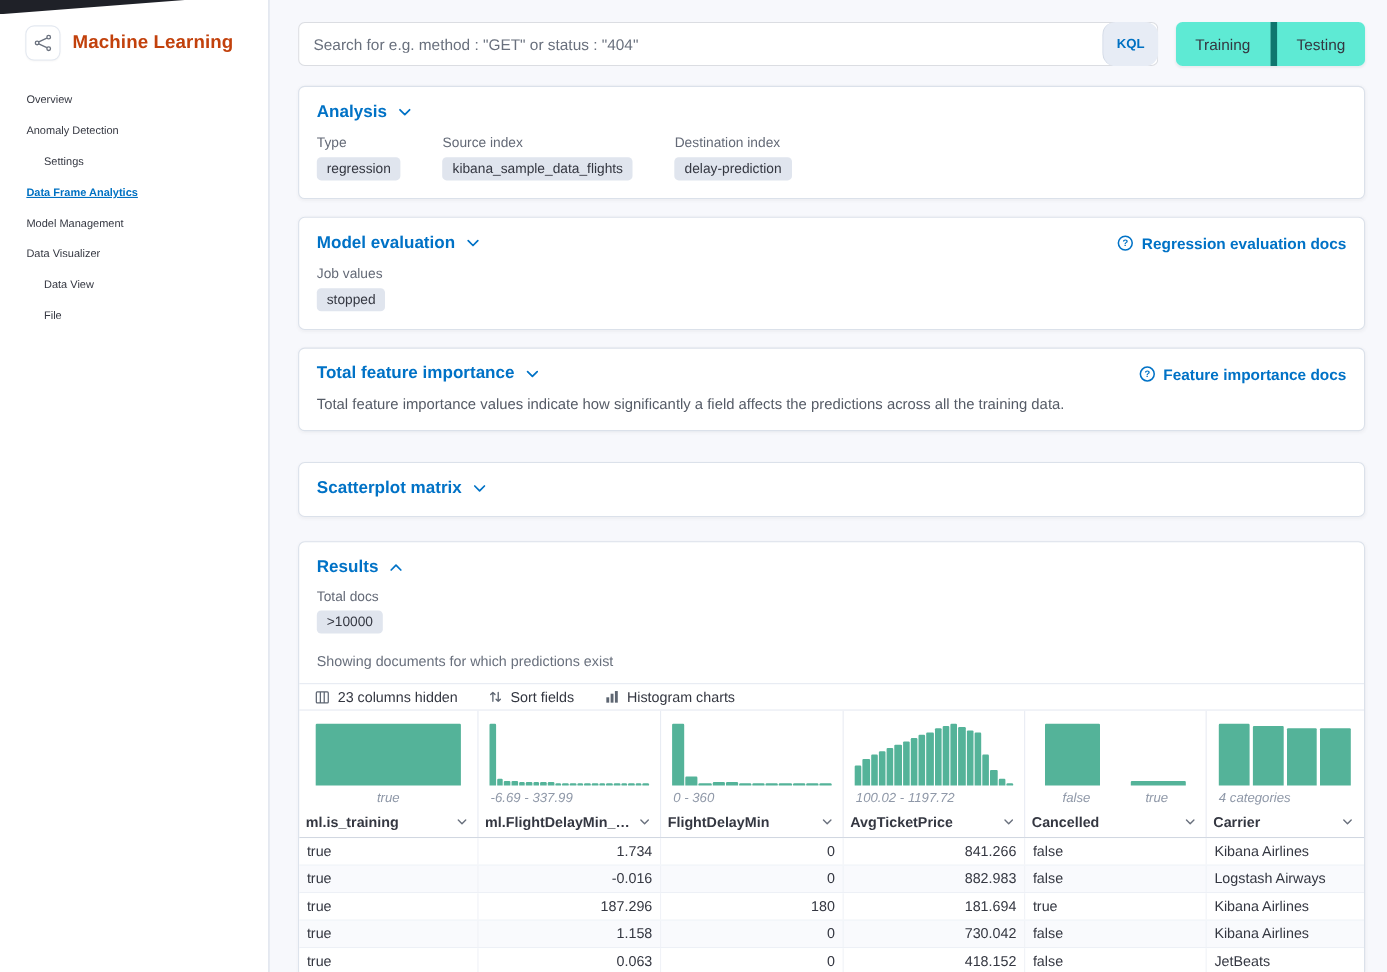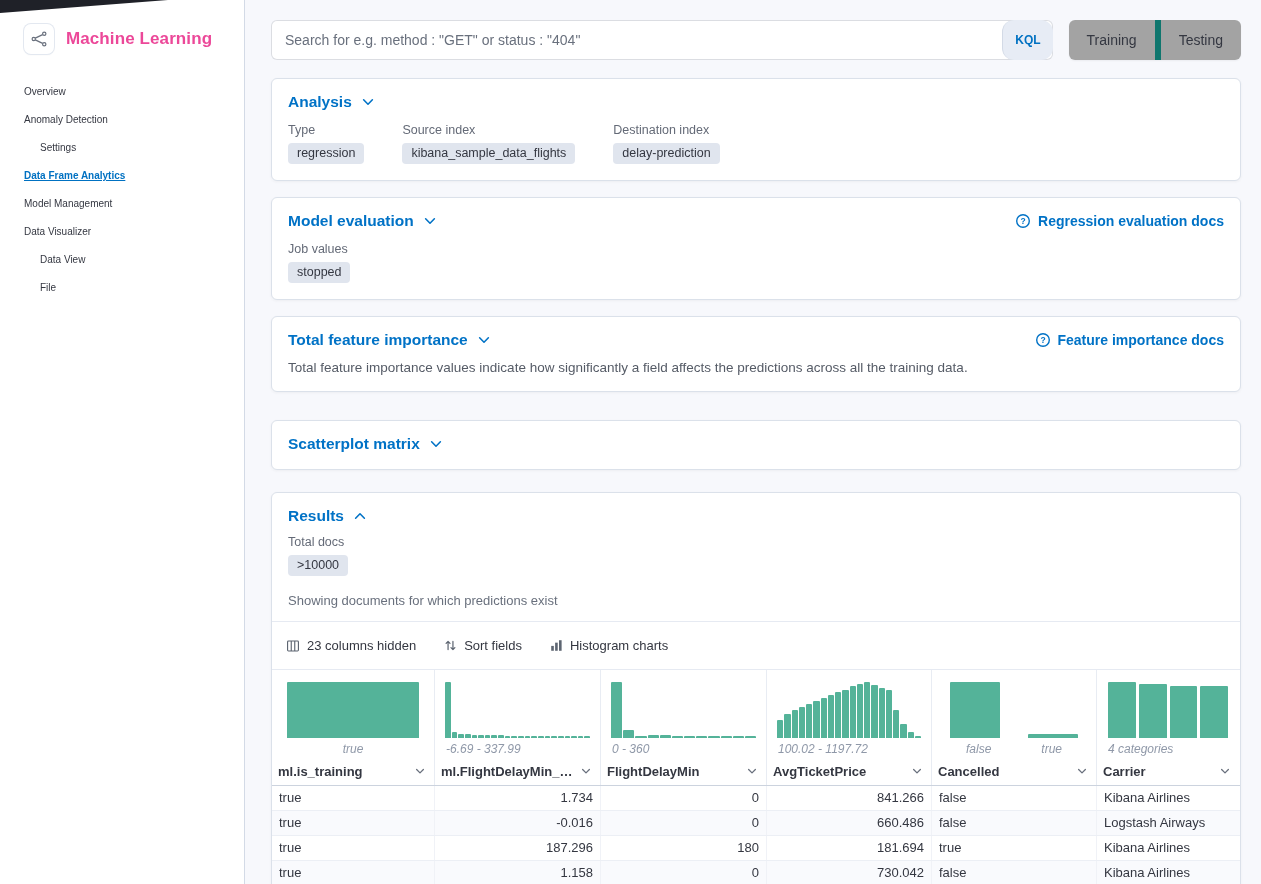--- a/index.html
+++ b/index.html
@@ -19,21 +19,21 @@
   .sidebar {
     width:245px; flex:none; background:#fff;
     border-right:1px solid #d3dae6; padding:24px 0;
   }
   .sidebar-header{ display:flex; align-items:center; gap:12px; padding:0 20px 24px 24px; }
   .logo-box{
     width:30px; height:30px; border-radius:7px; flex:none;
     display:flex; align-items:center; justify-content:center;
     background:#fff; box-shadow:0 0 0 1px #e3e8f0, 0 1px 2px rgba(0,0,0,.06);
   }
-  .app-title{ font-size:17px; font-weight:700; color:#ec4899; letter-spacing:.1px; }
+  .app-title{ font-size:17px; font-weight:700; color:#c2410c; letter-spacing:.1px; }
   .nav-item{
     display:block; padding:5px 24px; font-size:10px; line-height:18px;
     color:#343741; text-decoration:none; cursor:pointer;
   }
   .nav-item.indent{ padding-left:40px; }
   .nav-item.active{ color:#0071c2; font-weight:700; text-decoration:underline; }
 
   
   .main{ flex:1; padding:20px 20px 0 26px; overflow:hidden; min-width:0; }
 
@@ -49,21 +49,21 @@
   }
   .searchbox input::placeholder{ color:#69707d; }
   .kql{
     display:flex; align-items:center; padding:0 12px;
     font-size:12px; font-weight:700; color:#0071c2;
     background:#e7ecf5; border-left:1px solid #d3dae6; cursor:pointer;border-radius:12px;
   }
   .btn-group{ display:flex; border-radius:6px; overflow:hidden; flex:none; box-shadow:0 1px 2px rgba(0,0,0,.05); }
   .btn-group button{
     border:none; font:inherit; font-size:14px; font-weight:500; color:#343741;
-    background:#a3a3a3; padding:0 18px; height:40px; cursor:pointer;
+    background:#5eead4; padding:0 18px; height:40px; cursor:pointer;
   }
   .btn-group button + button{ border-left:6px solid #0f766e; }
 
   .panel{
     background:#fff; border:1px solid #dbe1ea; border-radius:6px;
     padding:14px 16px 16px; margin-bottom:16px;
     box-shadow:0 1px 3px rgba(52,55,65,.05);
   }
   .panel.gap-lg{ margin-bottom:28px; }
   .panel.gap-md{ margin-bottom:22px; }
@@ -84,21 +84,21 @@
   .badge{
     display:inline-block; background:#e0e5ee; border-radius:4px;
     padding:3px 9px; font-size:12.5px; font-weight:500; color:#343741; line-height:15px;
   }
   .desc-text{ margin-top:11px; font-size:13.5px; color:#555b66; }
   .sub-text{ margin-top:17px; font-size:13px; color:#69707d; }
 
   
   .grid-toolbar{
     display:flex; align-items:center; gap:28px;
-    margin:13px -16px 0; padding:16px 14px;
+    margin:13px -16px 0; padding:4px 14px;
     border-top:1px solid #e6eaf2; border-bottom:1px solid #e6eaf2;
   }
   .toolbar-btn{
     display:flex; align-items:center; gap:7px; font-size:13px; font-weight:500;
     color:#343741; background:none; border:none; cursor:pointer; font-family:inherit;
   }
   .toolbar-btn svg{ color:#5d6571; }
   .grid{ margin:0 -16px -16px; overflow:hidden; }
   .grid-header{ display:flex; border-bottom:1px solid #ccd3de; }
   .grid-th{ flex:none; padding:10px 6px 6px; border-right:1px solid #e8ecf3; min-width:0; }
@@ -465,21 +465,21 @@
               <div class="grid-cell" style="width: 166px; text-align: right;">1.734</div>
               <div class="grid-cell" style="width: 166px; text-align: right;">0</div>
               <div class="grid-cell" style="width: 165px; text-align: right;">841.266</div>
               <div class="grid-cell" style="width: 165px; text-align: left;">false</div>
               <div class="grid-cell" style="width: 142px; text-align: left;">Kibana Airlines</div>
             </div>
             <div class="grid-row">
               <div class="grid-cell" style="width: 163px; text-align: left;">true</div>
               <div class="grid-cell" style="width: 166px; text-align: right;">-0.016</div>
               <div class="grid-cell" style="width: 166px; text-align: right;">0</div>
-              <div class="grid-cell" style="width: 165px; text-align: right;">660.486</div>
+              <div class="grid-cell" style="width: 165px; text-align: right;">882.983</div>
               <div class="grid-cell" style="width: 165px; text-align: left;">false</div>
               <div class="grid-cell" style="width: 142px; text-align: left;">Logstash Airways</div>
             </div>
             <div class="grid-row">
               <div class="grid-cell" style="width: 163px; text-align: left;">true</div>
               <div class="grid-cell" style="width: 166px; text-align: right;">187.296</div>
               <div class="grid-cell" style="width: 166px; text-align: right;">180</div>
               <div class="grid-cell" style="width: 165px; text-align: right;">181.694</div>
               <div class="grid-cell" style="width: 165px; text-align: left;">true</div>
               <div class="grid-cell" style="width: 142px; text-align: left;">Kibana Airlines</div>

